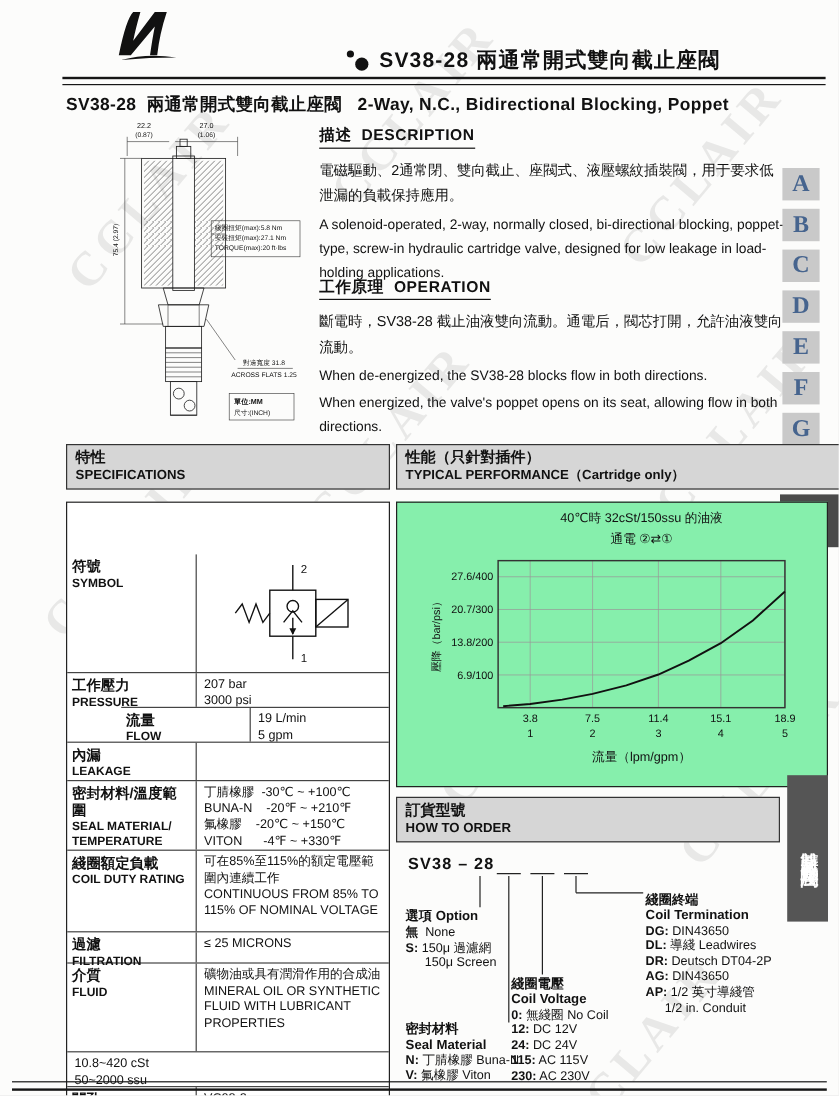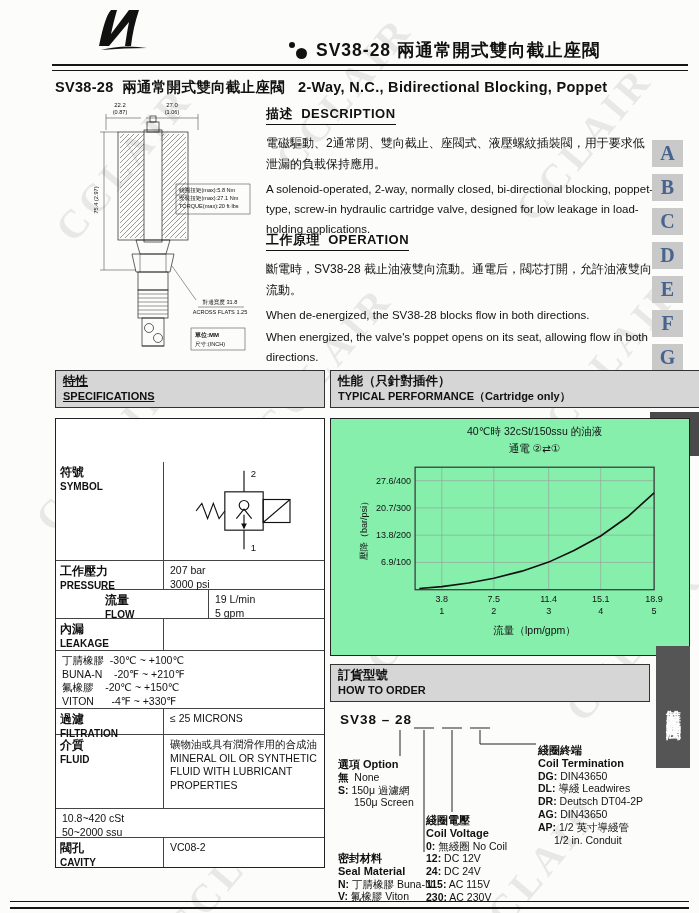--- a/index.html
+++ b/index.html
@@ -202,21 +202,21 @@
   <div class="tab" style="left:652px;top:208px;">C</div>
   <div class="tab" style="left:652px;top:242px;">D</div>
   <div class="tab" style="left:652px;top:276px;">E</div>
   <div class="tab" style="left:652px;top:310px;">F</div>
   <div class="tab" style="left:652px;top:344px;">G</div>
   <div class="tab" style="left:652px;top:378px;">H</div>
   <div class="tab active" style="left:650px;top:412px;">I</div>
   <div class="tab" style="left:652px;top:462px;">J</div>
   <div class="tab" style="left:652px;top:496px;">K</div>
 
-  <div class="band" style="left:55px;top:370px;width:270px;text-decoration:underline;">
+  <div class="band" style="left:55px;top:370px;width:270px;">
     <div class="bz">特性</div>
     <div class="be">SPECIFICATIONS</div>
   </div>
   <div class="band" style="left:330px;top:370px;width:373px;">
     <div class="bz">性能（只針對插件）</div>
     <div class="be">TYPICAL PERFORMANCE（Cartridge only）</div>
   </div>
 
   <div class="spectable">
     <div class="srow" style="height:98px;">
@@ -261,26 +261,40 @@
           <div class="vline">5 gpm</div>
         </div>
     </div>
     <div class="srow" style="height:32px;">
       <div class="slabel">
           <div class="lz">內漏</div>
           <div class="le">LEAKAGE</div>
         </div>
     </div>
     <div class="srow" style="height:58px;">
+      <div class="slabel">
+          <div class="lz">密封材料/溫度範圍</div>
+          <div class="le">SEAL MATERIAL/ TEMPERATURE</div>
+        </div>
       <div class="sval">
         <div class="vline">丁腈橡膠  -30℃ ~ +100℃</div>
         <div class="vline">BUNA-N    -20℉ ~ +210℉</div>
         <div class="vline">氟橡膠    -20℃ ~ +150℃</div>
         <div class="vline">VITON      -4℉ ~ +330℉</div>
       </div>
+    </div>
+    <div class="srow" style="height:68px;">
+      <div class="slabel">
+          <div class="lz">綫圈額定負載</div>
+          <div class="le">COIL DUTY RATING</div>
+        </div>
+      <div class="sval">
+          <div class="vline">可在85%至115%的額定電壓範圍內連續工作</div>
+          <div class="vline">CONTINUOUS FROM 85% TO 115% OF NOMINAL VOLTAGE</div>
+        </div>
     </div>
     <div class="srow" style="height:26px;">
       <div class="slabel">
           <div class="lz">過濾</div>
           <div class="le">FILTRATION</div>
         </div>
       <div class="sval">
           <div class="vline">≤ 25 MICRONS</div>
         </div>
     </div>

